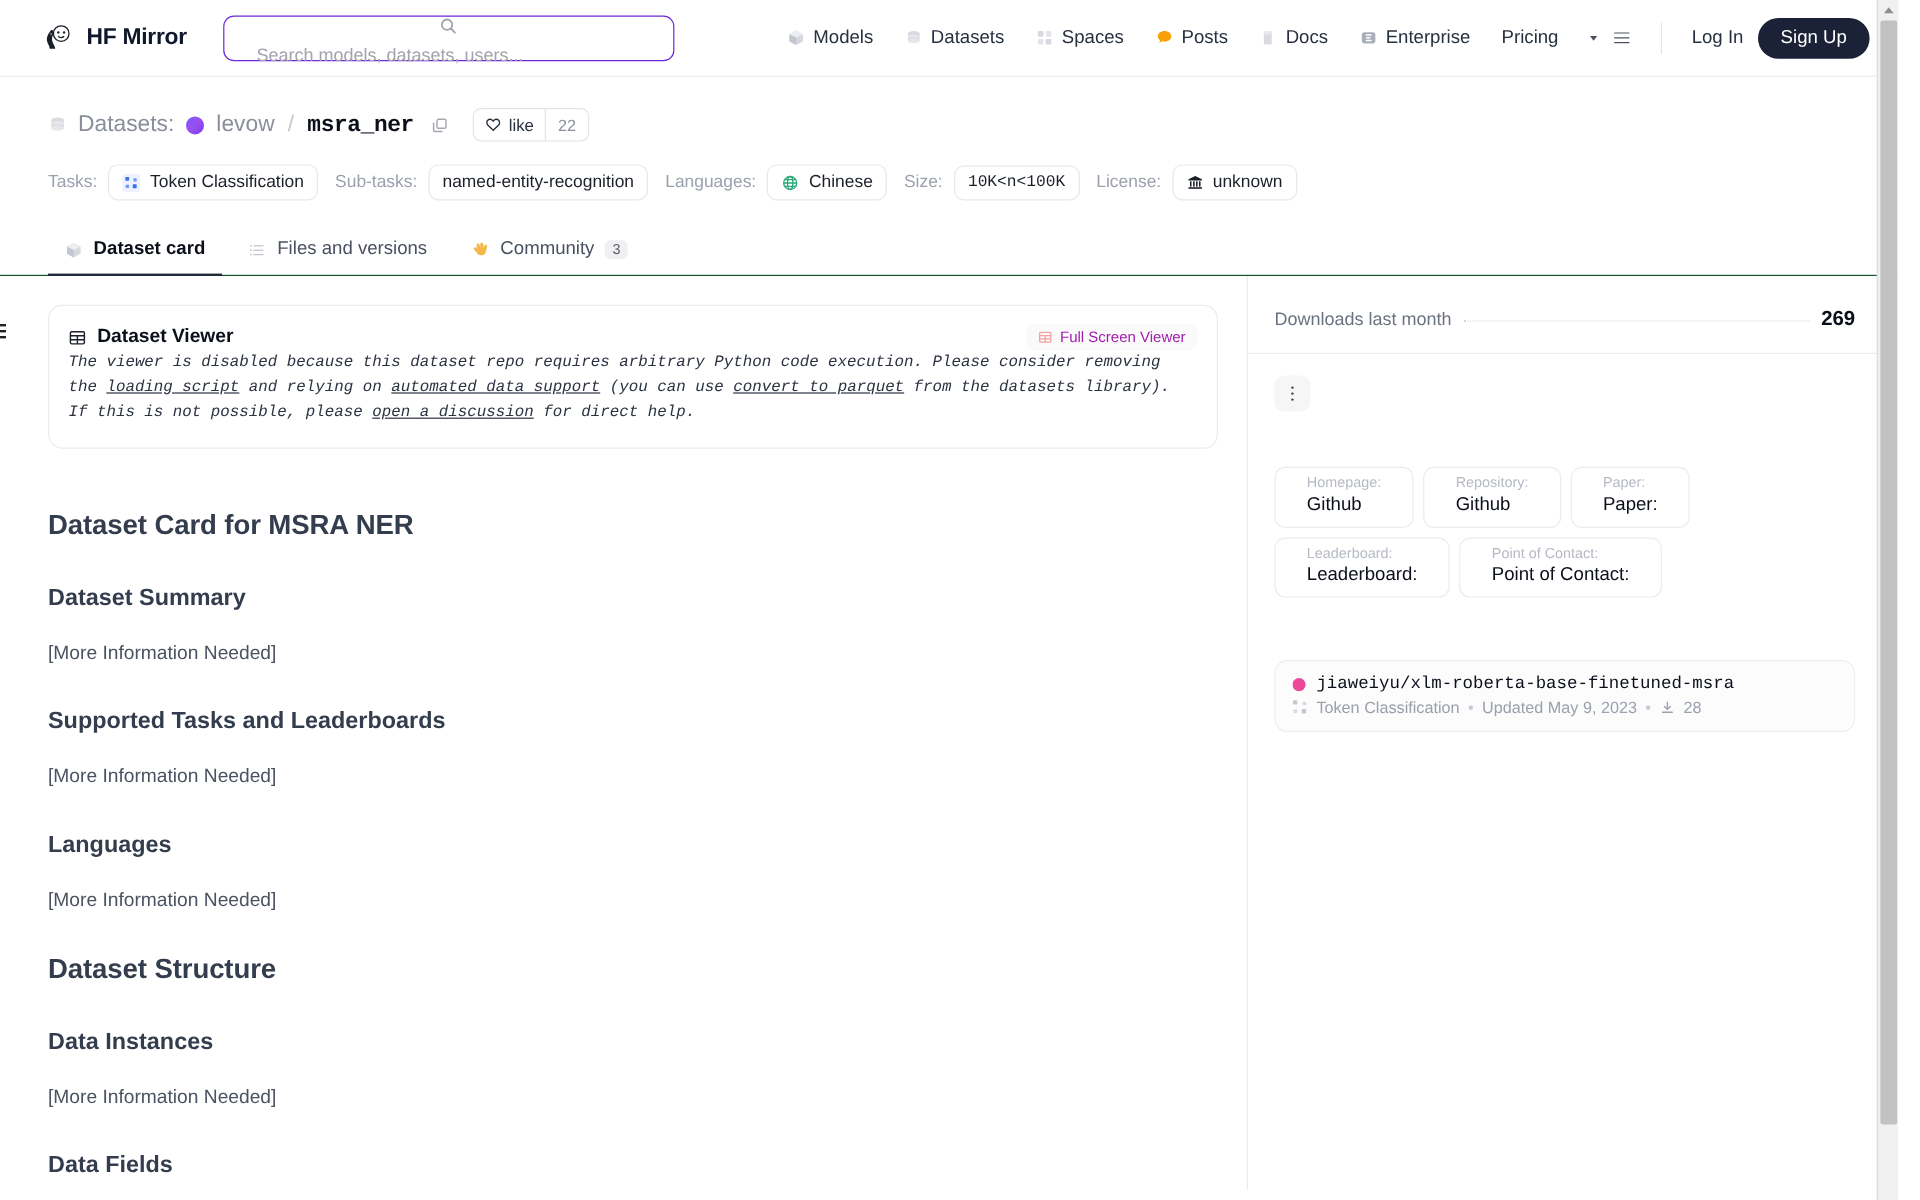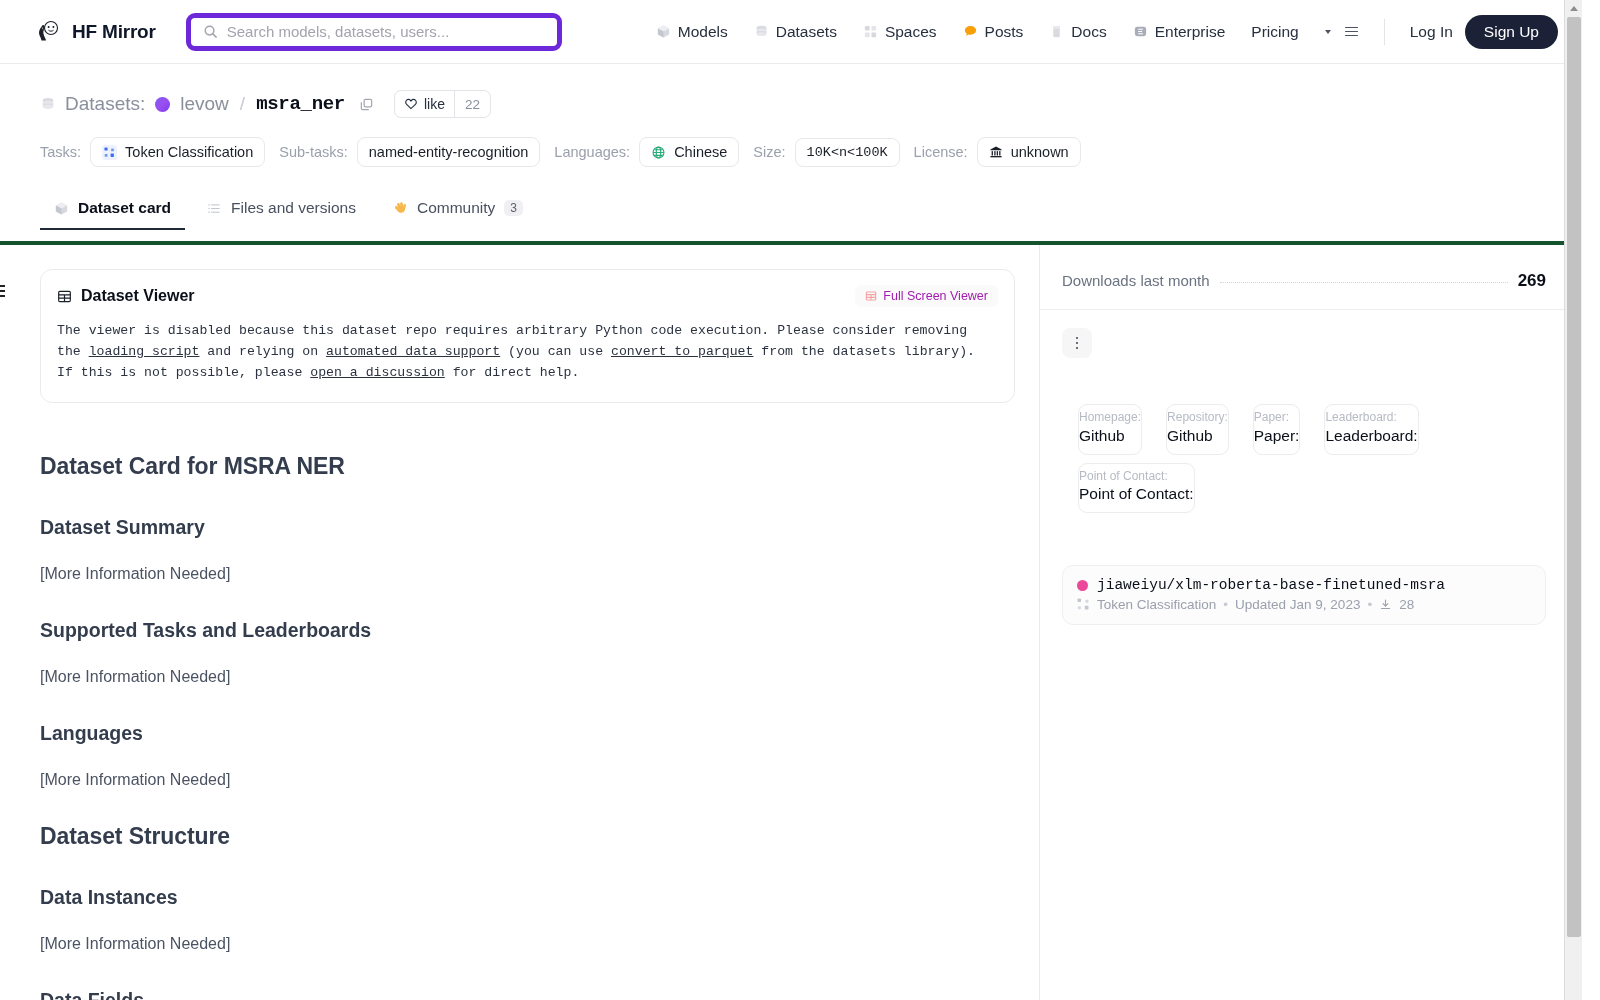--- a/index.html
+++ b/index.html
@@ -38,23 +38,24 @@
     border-bottom: 1px solid #ebebeb;
     display: flex; align-items: center; padding: 0 24px 0 36px;
     background: #fff;
   }
   .brand { display: flex; align-items: center; gap: 10px; flex: none; }
   .brand-logo { width: 26px; height: 26px; position: relative; }
   .brand-name { font-size: 19px; font-weight: 700; letter-spacing: -0.2px; color: #0f172a; }
 
   .search-box {
     margin-left: 30px; width: 376px; height: 38px;
-    border: 5px solid #6d28d9; border-radius: 9px;
+    border: 1px solid #6d28d9; border-radius: 9px;
     display: flex; align-items: center; gap: 9px; padding: 0 12px;
     background: #fff;
+    flex-direction: column;
   }
   .search-input {
     border: none; outline: none; background: transparent;
     font-family: "Liberation Sans", sans-serif; font-size: 15px;
     color: #0f172a; width: 320px;
   }
   .search-input::placeholder { color: #a3a3ad; }
 
   .nav-right { margin-left: auto; display: flex; align-items: center; gap: 0; }
   .nav-link {
@@ -123,22 +124,22 @@
   }
   .tag.mono { font-family: "Liberation Mono", monospace; font-size: 13.5px; }
   .tag-icon-blue {
     width: 15px; height: 15px; background: #eef2ff; border-radius: 3px;
     display: inline-flex; align-items: center; justify-content: center;
   }
 
   
   .tabs {
     display: flex; align-items: flex-end; gap: 8px;
-    padding: 0 36px 12px 40px; margin-top: 22px;
-    border-bottom: 4px solid #14532d; position: relative;
+    padding: 0 36px 0 40px; margin-top: 22px;
+    border-bottom: 1px solid #14532d; position: relative;
   }
   .tab {
     display: flex; align-items: center; gap: 9px;
     padding: 10px 14px 11px; font-size: 15.5px; color: #49505f;
     border-bottom: 2px solid transparent; margin-bottom: -1px;
   }
   .tab.active { color: #0b0f19; font-weight: 700; border-bottom-color: #1f2937; }
   .tab-badge {
     background: #f0f0f3; border-radius: 5px; padding: 1px 6px;
     font-size: 12px; color: #5a616f; font-weight: 400;
@@ -167,22 +168,22 @@
   .viewer-title {
     display: flex; align-items: center; gap: 9px;
     font-size: 16px; font-weight: 700; color: #0b0f19;
   }
   .fs-btn {
     display: inline-flex; align-items: center; gap: 6px;
     background: #fafafa; border-radius: 7px; padding: 4px 10px;
     font-size: 12.5px; color: #a21caf;
   }
   .viewer-text {
-    margin-top: 14px; font-family: "Liberation Mono", monospace;
-    font-size: 13.2px; line-height: 1.58; color: #2b3240;
+    font-family: "Liberation Mono", monospace;
+    font-size: 13.2px; line-height: 1.58; color: #2b3240; font-style: italic;
   }
   .viewer-text a { color: #2b3240; text-decoration: underline; }
 
   
   .md { padding-top: 16px; }
   .md h1 {
     font-size: 23px; font-weight: 700; color: #343d4d;
     margin: 34px 0 0; letter-spacing: -0.1px;
   }
   .md h2 {
@@ -205,21 +206,21 @@
     display: flex; flex-direction: column; align-items: center; justify-content: center; gap: 2.5px;
   }
   .kebab i { width: 2.6px; height: 2.6px; border-radius: 50%; background: #3b4250; display:block; }
 
   .link-cards {
     display: flex; flex-wrap: wrap; gap: 8px;
     padding: 46px 36px 0 22px;
   }
   .link-card {
     border: 1px solid #ececef; border-radius: 9px;
-    padding: 5px 0 7px; background: #fff; min-width: 0; margin-left: 16px;
+    padding: 5px 26px 7px; background: #fff; min-width: 0;
   }
   .link-card .lc-label { font-size: 12px; color: #b6bac4; line-height: 1.3; }
   .link-card .lc-value { font-size: 15.5px; color: #0b0f19; line-height: 1.35; white-space: nowrap; }
 
   .models-sec { padding: 36px 36px 0 22px; }
   .models-title {
     display: flex; align-items: center; gap: 9px;
     font-size: 16px; font-weight: 700; color: #0b0f19;
   }
   .models-title .mono {
@@ -590,21 +591,21 @@
             <span class="icon">
               <svg width="13" height="13" viewBox="0 0 12 12">
                 <rect x="0.5" y="0.5" width="3.2" height="3.2" rx=".6" fill="#c3c7d0"></rect>
                 <rect x="7.8" y="1.6" width="2.8" height="2.8" rx=".6" fill="#d6d9e0"></rect>
                 <rect x="0.8" y="7.6" width="2.8" height="2.8" rx=".6" fill="#d6d9e0"></rect>
                 <rect x="7.2" y="7.2" width="3.4" height="3.4" rx=".6" fill="#c3c7d0"></rect>
               </svg>
             </span>
             <span>Token Classification</span>
             <span class="sep-dot">•</span>
-            <span>Updated Jan 9, 2023</span>
+            <span>Updated May 9, 2023</span>
             <span class="sep-dot">•</span>
             <span class="icon">
               <svg width="13" height="13" viewBox="0 0 16 16" fill="none" stroke="#9aa0ac" stroke-width="1.35" stroke-linecap="round">
                 <path d="M8 2.6v7.2M5 7l3 3 3-3M3 13h10"></path>
               </svg>
             </span>
             <span>28</span>
           </div>
         </div>
       </div>

